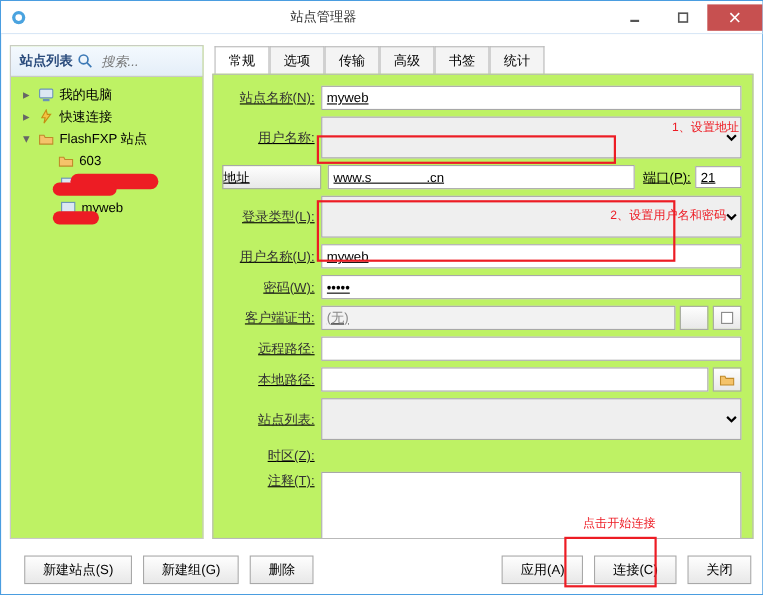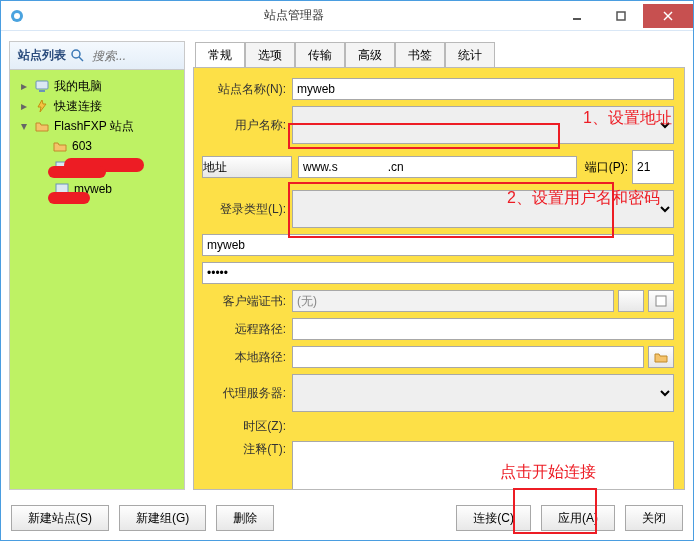--- a/index.html
+++ b/index.html
@@ -23,35 +23,35 @@
 .tree-row .ic { width: 16px; height: 16px; display: inline-flex; align-items: center; justify-content: center; }
 .indent1 { padding-left: 22px; }
 .indent2 { padding-left: 40px; }
 .folder-icon { fill: #f5c36a; stroke: #c08a2a; }
 .redblob { position: relative; }
 .red-shape { position: absolute; background: #ed1c24; border-radius: 50% 40% 50% 40%; }
 .right { flex: 1; display: flex; flex-direction: column; }
 .tabs { display: flex; height: 26px; padding-left: 2px; }
 .tab { padding: 4px 12px; border: 1px solid #b9b9b9; border-bottom: none; background: #f4f4f4; margin-right: 0px; position: relative; top: 1px; }
 .tab.active { background: #fff; border-bottom: 1px solid #fff; }
-.form-area { flex: 1; border: 1px solid #b9b9b9; background: #fde047; padding: 10px 10px 6px 8px; position: relative; overflow: hidden; }
+.form-area { flex: 1; border: 1px solid #b9b9b9; background: #bef264; padding: 10px 10px 6px 8px; position: relative; overflow: hidden; text-decoration: underline; }
 .frow { display: flex; align-items: center; margin-bottom: 6px; }
 .flabel { width: 90px; text-align: right; color: #333; padding-right: 6px; }
 .finput { flex: 1; height: 22px; border: 1px solid #a8a8a8; padding: 2px 4px; background: #fff; }
 .finput.full { flex: 1; }
 .fselect { flex: 1; height: 22px; border: 1px solid #a8a8a8; background: #efefef; padding: 18px 2px; }
 .addrbtn { width: 90px; height: 22px; border: 1px solid #a8a8a8; background: linear-gradient(#fefefe,#e8e8e8); text-align: left; padding-top: 2px; }
 .portlbl { padding: 0 4px 0 8px; }
-.portinp { width: 42px; height: 34px; border: 1px solid #a8a8a8; padding: 2px 4px; }
+.portinp { width: 42px; height: 20px; border: 1px solid #a8a8a8; padding: 2px 4px; }
 .iconbtn { width: 26px; height: 22px; border: 1px solid #a8a8a8; background: linear-gradient(#fefefe,#e8e8e8); margin-left: 4px; display: flex; align-items: center; justify-content: center; }
 .textarea { flex: 1; height: 62px; border: 1px solid #a8a8a8; resize: none; padding: 2px 4px; }
 .readonly { background: #f2f2f2; color: #888; }
-.annot { position: absolute; color: #ed1c24; font-size: 16px; pointer-events: none; }
+.annot { position: absolute; color: #ed1c24; font-size: 11px; pointer-events: none; }
 .redbox { position: absolute; border: 2px solid #ed1c24; pointer-events: none; }
-.footer { height: 44px; display: flex; align-items: center; padding: 0 10px; gap: 10px; border-top: 0; }
+.footer { height: 44px; display: flex; align-items: center; padding: 0 10px; gap: 10px; border-top: 0; margin-left: 11px; }
 .btn { height: 26px; padding: 0 16px; border: 1px solid #a8a8a8; background: linear-gradient(#fefefe,#e8e8e8); }
 .spacer { flex: 1; }
 .redbox-foot { position: absolute; border: 2px solid #ed1c24; pointer-events: none; }
 select, input, textarea, button { font-family: inherit; font-size: 12px; }
 </style>
 </head>
 <body>
 
 <div class="window">
 
@@ -184,24 +184,26 @@
           <span class="portlbl">端口(P):</span>
           <input class="portinp" value="21" style="">
         </div>
 
         <div class="frow">
           <span class="flabel">登录类型(L):</span>
           <select class="fselect"><option>普通</option></select>
         </div>
 
         <div class="frow">
+          <span class="flabel">用户名称(U):</span>
           <input class="finput full" value="myweb" style="">
         </div>
 
         <div class="frow">
+          <span class="flabel">密码(W):</span>
           <input class="finput full" value="•••••" style="">
         </div>
 
         <div class="frow">
           <span class="flabel">客户端证书:</span>
           <input class="finput readonly" readonly="" value="(无)" style="">
           <div class="iconbtn"></div>
           <div class="iconbtn">
             <svg width="14" height="12">
                 <rect x="2" y="1" width="10" height="10" fill="#fff" stroke="#888"></rect>
@@ -218,21 +220,21 @@
           <span class="flabel">本地路径:</span>
           <input class="finput" value="" style="">
           <div class="iconbtn">
             <svg width="14" height="12">
                 <path d="M1 3h4l1 2h7v6H1z" fill="#f5c36a" stroke="#c08a2a"></path>
               </svg>
           </div>
         </div>
 
         <div class="frow">
-          <span class="flabel">代理服务器:</span>
+          <span class="flabel">站点列表:</span>
           <select class="fselect"><option>(全局)</option></select>
         </div>
 
         <div class="frow">
           <span class="flabel">时区(Z):</span>
         </div>
 
         <div class="frow" style="align-items:flex-start;">
           <span class="flabel">注释(T):</span>
           <textarea class="textarea" style=""></textarea>
@@ -248,19 +250,19 @@
       </div>
     </div>
 
   </div>
 
   <div class="footer" style="position:relative;">
     <button class="btn"><span>新建站点(S)</span></button>
     <button class="btn"><span>新建组(G)</span></button>
     <button class="btn"><span>删除</span></button>
     <span class="spacer"></span>
+    <button class="btn"><span>应用(A)</span></button>
     <button class="btn"><span>连接(C)</span></button>
-    <button class="btn"><span>应用(A)</span></button>
     <button class="btn"><span>关闭</span></button>
     <div class="redbox-foot" style="right:96px; top:-8px; width:84px; height:46px;"></div>
   </div>
 
 </div>
 
 </body></html>

